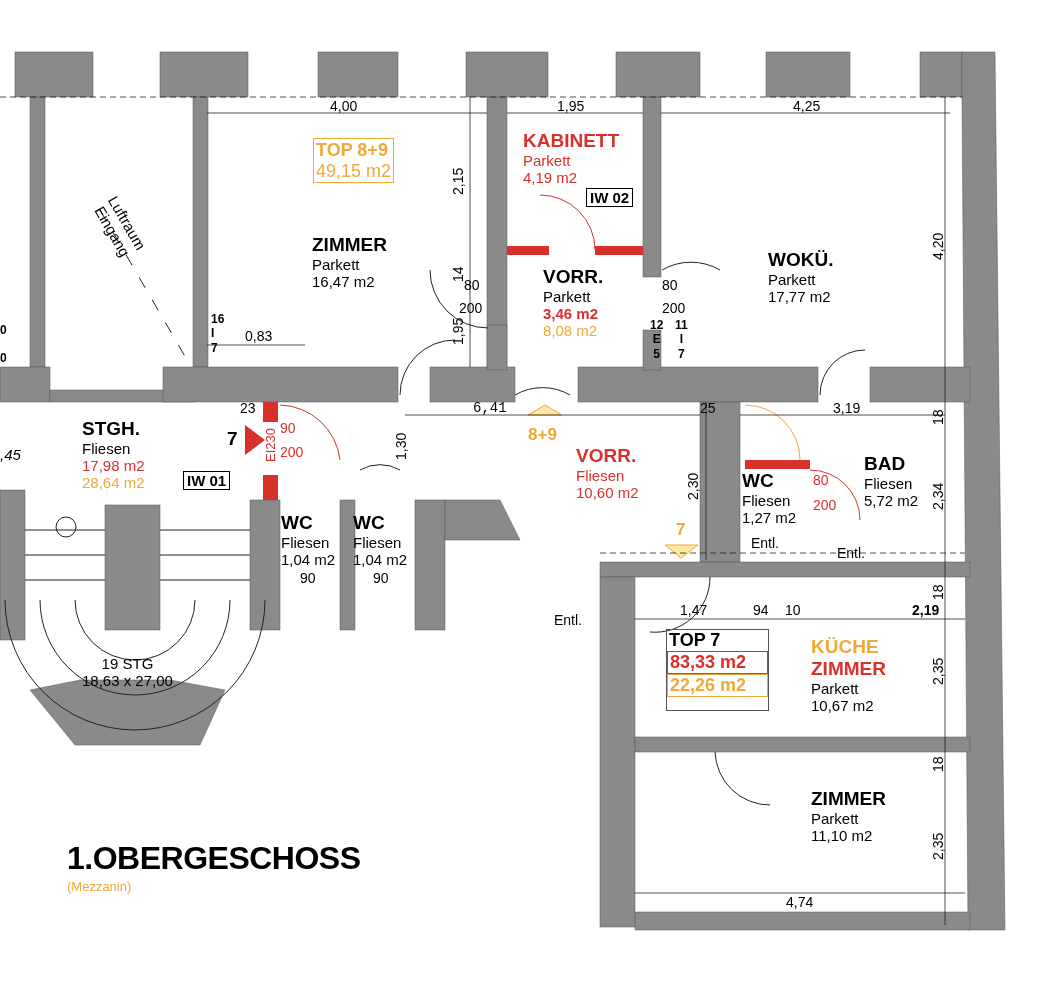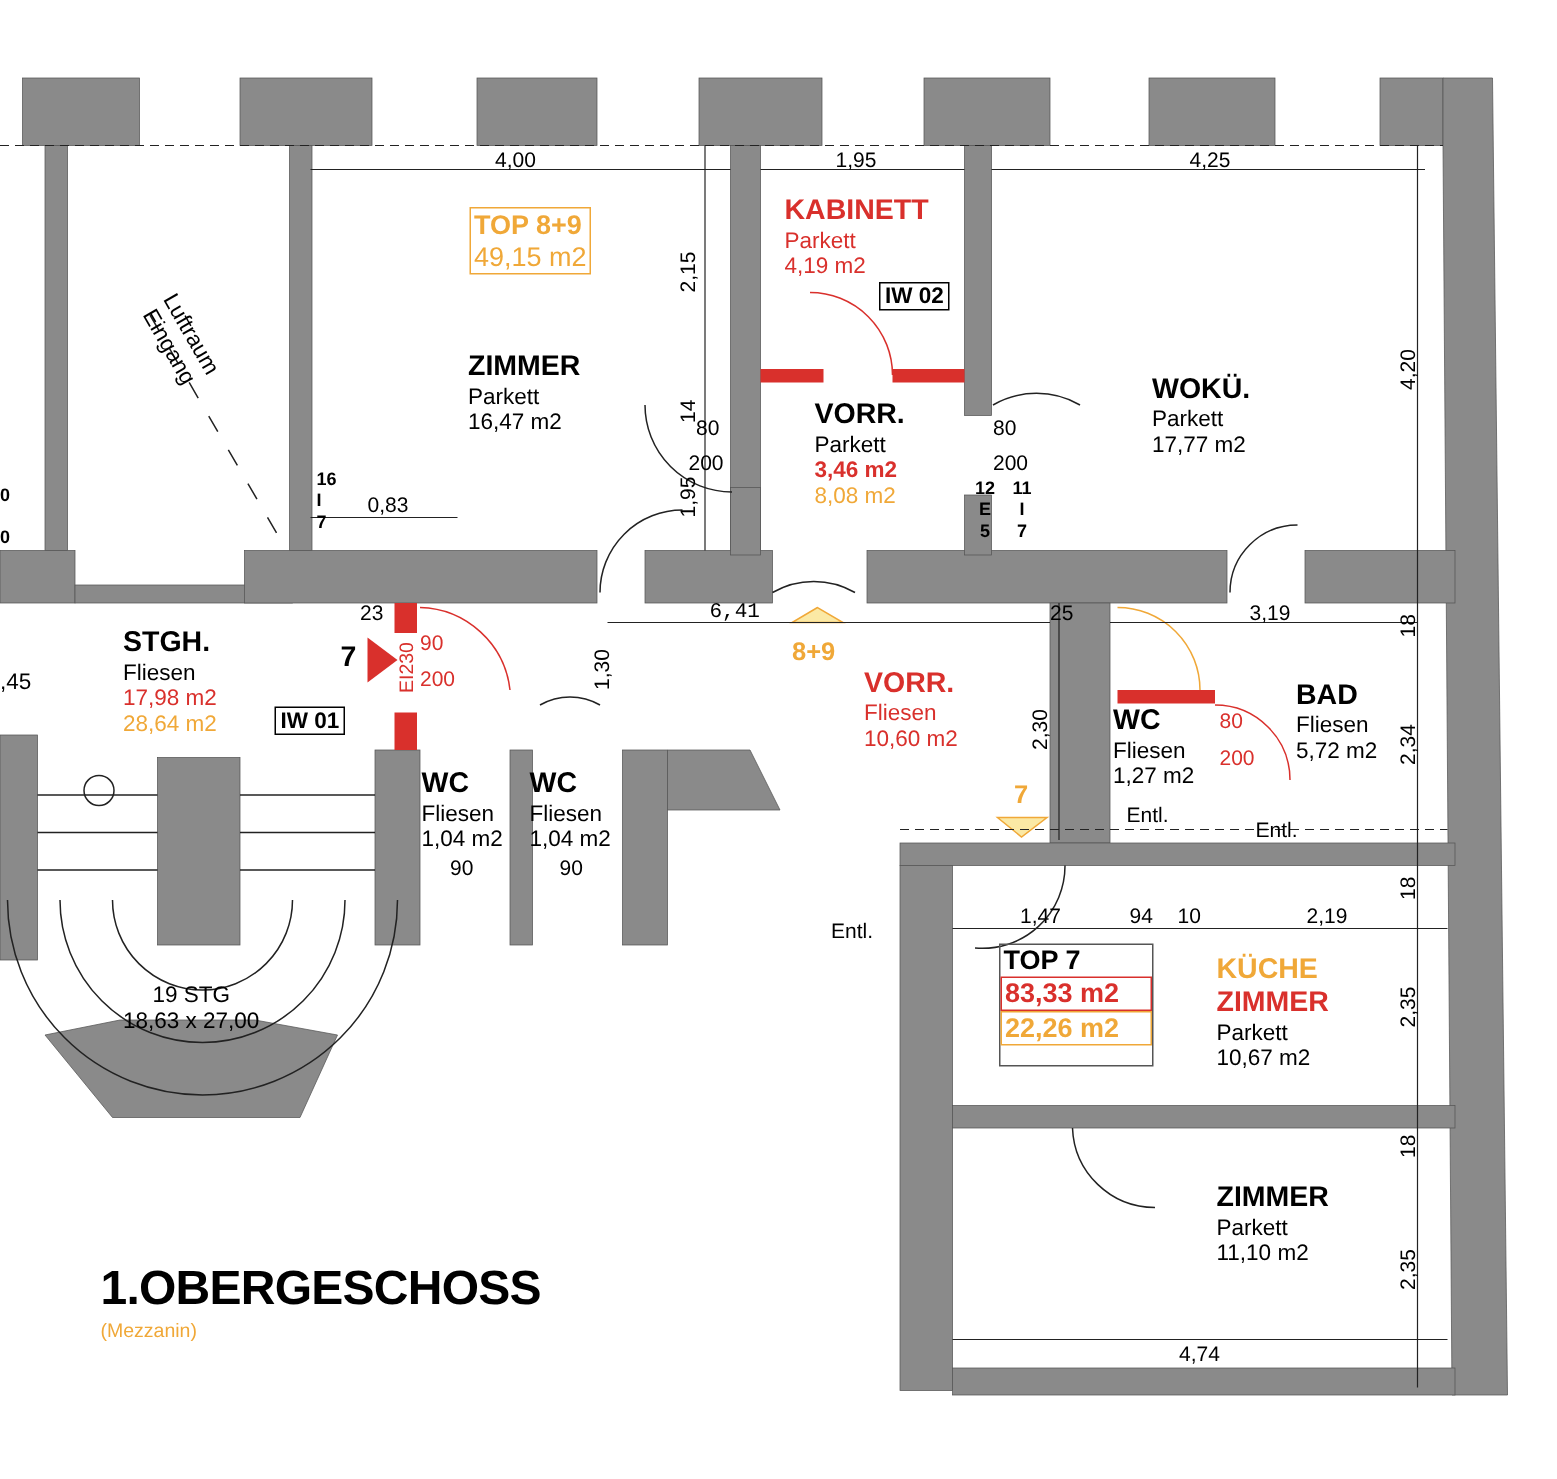--- a/index.html
+++ b/index.html
@@ -190,21 +190,21 @@
 <div class="lbl dim vert" style="left:930px;top:260px;">4,20</div>
 <div class="lbl dim" style="left:464px;top:277px;">80</div>
 <div class="lbl dim" style="left:459px;top:300px;">200</div>
 <div class="lbl dim" style="left:662px;top:277px;">80</div>
 <div class="lbl dim" style="left:662px;top:300px;">200</div>
 
 <div class="lbl dim" style="left:473px;top:400px;font-family:Liberation Mono, monospace;">6,41</div>
 <div class="lbl dim" style="left:700px;top:400px;">25</div>
 <div class="lbl dim" style="left:833px;top:400px;">3,19</div>
 <div class="lbl dim" style="left:240px;top:400px;">23</div>
-<div class="lbl dim" style="left:0px;top:446px;font-size:15px;">,45</div>
+<div class="lbl dim" style="left:0px;top:446px;font-size:15px;font-style:italic;">,45</div>
 
 <div class="lbl orange" style="left:528px;top:425px;font-weight:bold;font-size:17px;">8+9</div>
 <div class="lbl orange" style="left:676px;top:520px;font-weight:bold;font-size:17px;">7</div>
 <div class="lbl" style="left:227px;top:428px;font-weight:bold;font-size:19px;">7</div>
 
 <div class="lbl red vert" style="left:264px;top:462px;font-size:13px;">EI230</div>
 <div class="lbl red dim" style="left:280px;top:420px;">90</div>
 <div class="lbl red dim" style="left:280px;top:444px;">200</div>
 
 <div class="lbl" style="left:82px;top:418px;">
@@ -253,21 +253,21 @@
   <div class="room-area">5,72 m2</div>
 </div>
 <div class="lbl dim vert" style="left:930px;top:510px;">2,34</div>
 <div class="lbl dim vert" style="left:930px;top:425px;">18</div>
 <div class="lbl dim vert" style="left:930px;top:600px;">18</div>
 <div class="lbl dim vert" style="left:930px;top:772px;">18</div>
 
 <div class="lbl dim" style="left:680px;top:602px;">1,47</div>
 <div class="lbl dim" style="left:753px;top:602px;">94</div>
 <div class="lbl dim" style="left:785px;top:602px;">10</div>
-<div class="lbl dim" style="left:871px;top:602px;">2,19</div>
+<div class="lbl dim" style="left:912px;top:602px;font-weight:bold;">2,19</div>
 
 <div class="top7-box" style="left:666px;top:629px;width:101px;height:80px;">
   <div style="font-weight:bold;font-size:18px;padding-left:2px;">TOP 7</div>
   <div class="red" style="font-weight:bold;font-size:18px;border:1px solid #d9302c;padding-left:2px;">83,33 m2</div>
   <div class="orange" style="font-weight:bold;font-size:18px;border:1px solid #f0a838;padding-left:2px;">22,26 m2</div>
 </div>
 
 <div class="lbl" style="left:811px;top:636px;">
   <div class="room-name orange">KÜCHE</div>
   <div class="room-name red">ZIMMER</div>

